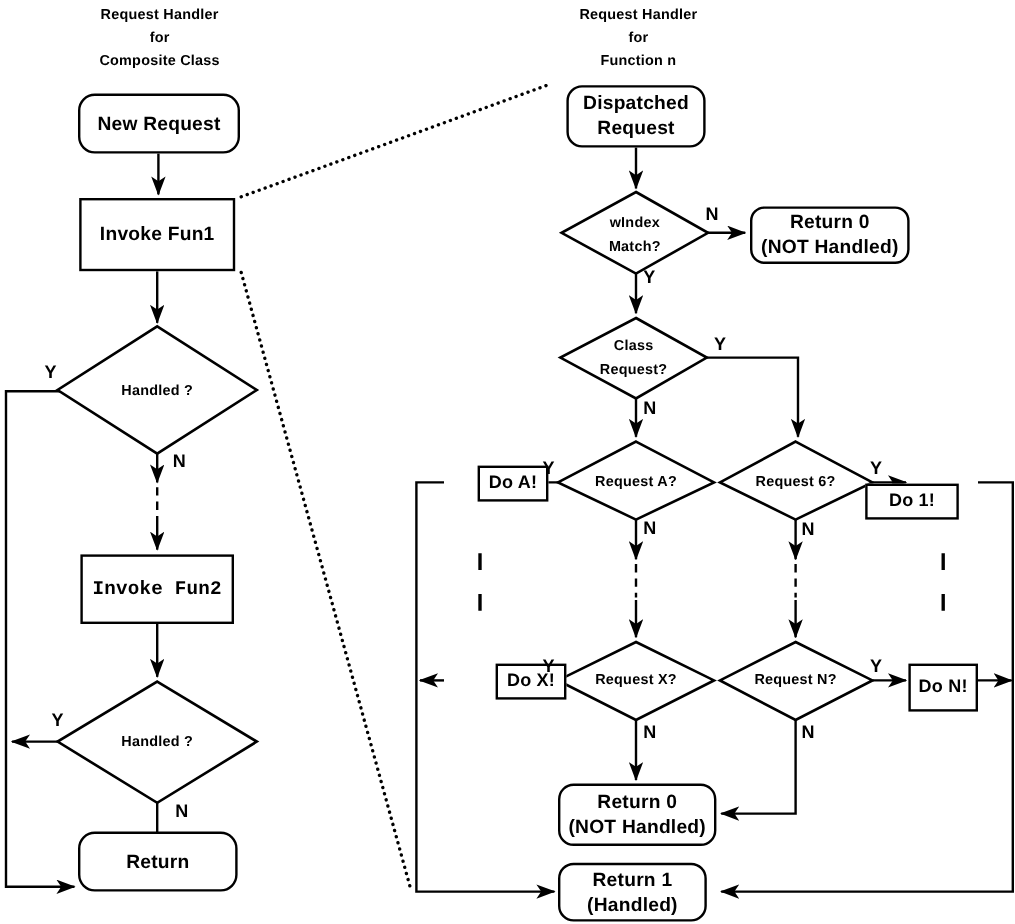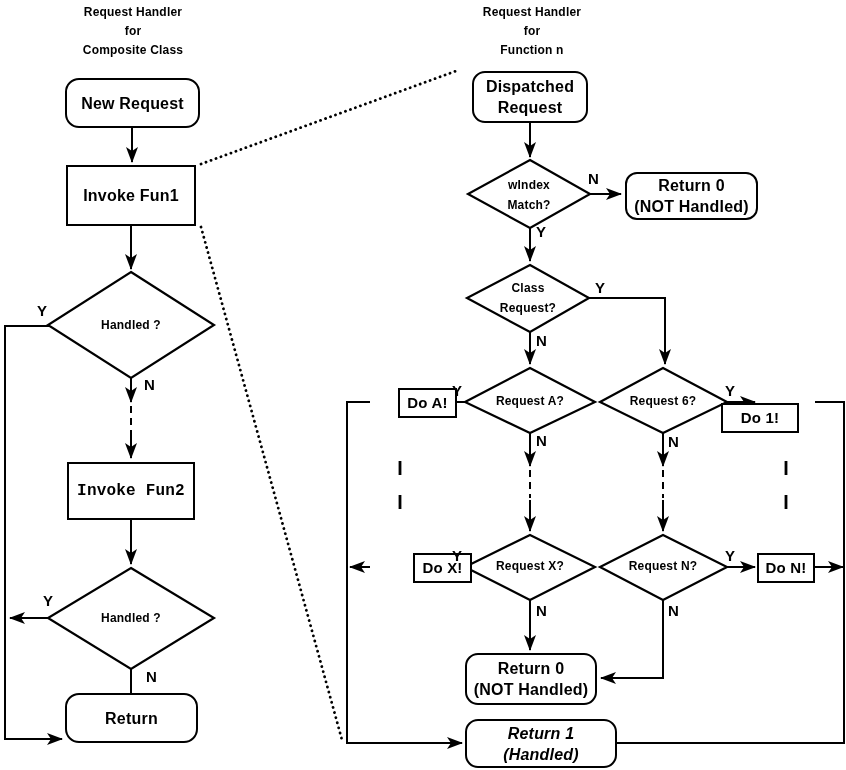--- a/index.html
+++ b/index.html
@@ -140,28 +140,28 @@
     <span>Do A!</span>
   </div>
   <div class="box small" style="left:721px;top:388px;width:78px;height:30px;margin-top:15px;">
     <span>Do 1!</span>
   </div>
   <div class="dtext" style="left:530px;top:566px;">Request X?</div>
   <div class="dtext" style="left:663px;top:566px;">Request N?</div>
   <div class="box small" style="left:370px;top:553px;width:59px;height:30px;margin-left:43px;">
     <span>Do X!</span>
   </div>
-  <div class="box small" style="left:757px;top:553px;width:58px;height:30px;">
+  <div class="box small" style="left:757px;top:553px;width:58px;height:40px;">
     <span>Do N!</span>
   </div>
   <div class="box rounded" style="left:465px;top:653px;width:132px;height:52px;border-radius:13px;">
     <div>Return 0</div>
     <div>(NOT Handled)</div>
   </div>
-  <div class="box rounded" style="left:465px;top:719px;width:152px;height:49px;border-radius:13px;font-style:italic;">
+  <div class="box rounded" style="left:465px;top:719px;width:124px;height:49px;border-radius:13px;">
     <div>Return 1</div>
     <div>(Handled)</div>
   </div>
 
   <div class="lbl" style="left:588px;top:171px;">N</div>
   <div class="lbl" style="left:536px;top:224px;">Y</div>
   <div class="lbl" style="left:595px;top:280px;">Y</div>
   <div class="lbl" style="left:536px;top:333px;">N</div>
   <div class="lbl" style="left:452px;top:383px;">Y</div>
   <div class="lbl" style="left:536px;top:433px;">N</div>

